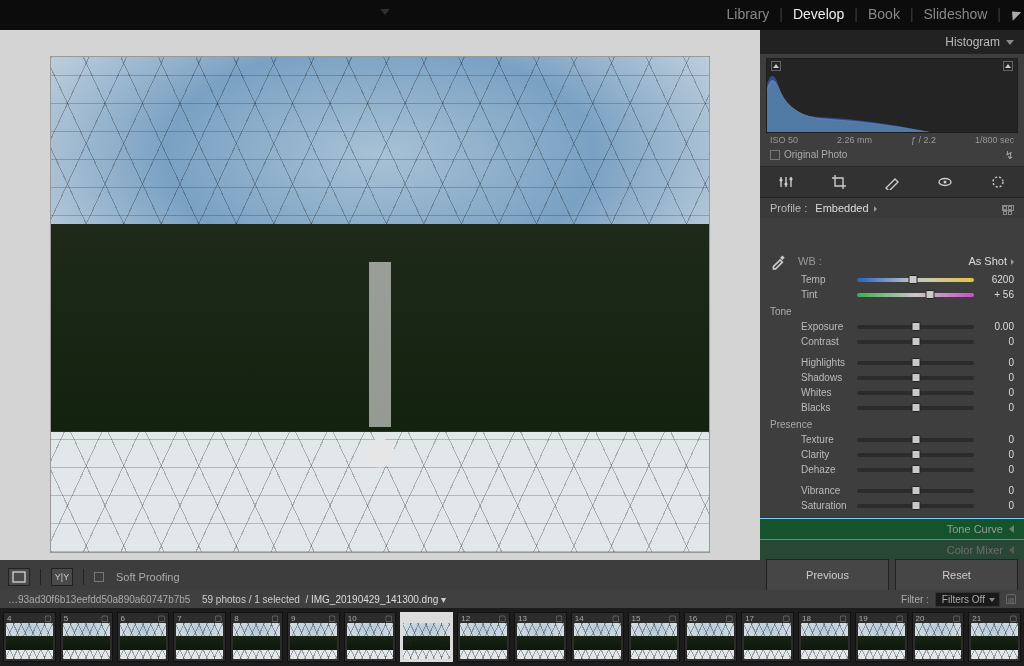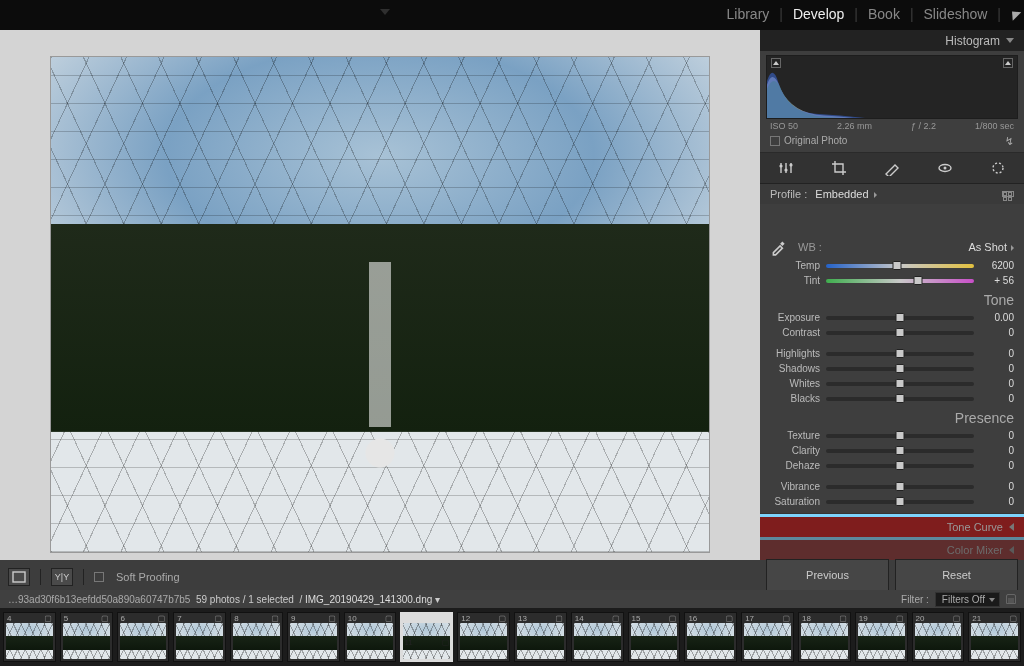--- a/index.html
+++ b/index.html
@@ -64,43 +64,43 @@
   .profile-row .sq-icons .grid b{width:4px;height:4px;border:1px solid #888;display:block;}
 
   .section { padding:4px 10px 6px 10px; border-bottom:1px solid #343434; }
   .wb-row { display:flex; align-items:center; gap:6px;margin-top:30px;}
   .eyedrop { width:18px; height:18px; display:flex; align-items:center; justify-content:center;}
   .wb-row .label { flex:0 0 auto; color:#999; margin-left:4px;}
   .wb-row .sel { margin-left:auto; color:#ddd;}
   .wb-row .dd { width:0;height:0;border-top:3px solid transparent;border-bottom:3px solid transparent;border-left:3px solid #999;display:inline-block;margin-left:4px;}
 
   .slider-row { display:flex; align-items:center; gap:6px; margin-top:4px; font-size:10px;}
-  .slider-row .lab { width:50px; text-align:right; color:#bbb;}
+  .slider-row .lab { width:50px; text-align:left; color:#bbb;margin-left:31px;}
   .slider-row .track { flex:1; height:4px; background:#2b2b2b; position:relative; border-radius:2px;}
   .slider-row .track.temp { background:linear-gradient(to right,#2462c8,#c8c8c8,#e3c13f);}
   .slider-row .track.tint { background:linear-gradient(to right,#3fae4e,#c8c8c8,#c84fc8);}
   .slider-row .thumb { position:absolute; top:-3px; width:9px; height:9px; background:#c9c9c9; border:1px solid #222; border-radius:1px; transform:translateX(-50%);}
   .slider-row .val { width:34px; text-align:right; color:#ddd; font-size:10px;}
-  .sub-title { text-align:right; font-size:14px; color:#aaa; margin:6px 0 2px 0;}
-
-  .dim-panel { background:#7f1d1d; color:#999; padding:4px 10px; font-size:11px; display:flex; justify-content:flex-end; align-items:center; border-top:3px solid #7dd3fc;}
+  .sub-title { text-align:left; font-size:10px; color:#aaa; margin:6px 0 2px 0;}
+
+  .dim-panel { background:#14532d; color:#999; padding:4px 10px; font-size:11px; display:flex; justify-content:flex-end; align-items:center; border-top:1px solid #7dd3fc;}
   .dim-panel .tri{width:0;height:0;border-top:4px solid transparent;border-bottom:4px solid transparent;border-right:5px solid #777;margin-left:6px;}
 
   
   .below { position:absolute; left:0; right:0; bottom:76px; height:30px; display:flex; }
   .below .left { flex:1; background:#3d3d3d; display:flex; align-items:center; gap:8px; padding:17px 8px; color:#aaa; font-size:11px;}
   .below .left .btn { width:22px; height:18px; background:#4a4a4a; border:1px solid #222; display:flex; align-items:center; justify-content:center; font-size:9px; color:#ccc;}
   .below .left .sep-v { width:1px; height:16px; background:#222; margin:0 2px; }
   .below .left .chk { width:10px; height:10px; border:1px solid #777; display:inline-block; margin-right:4px;}
   .below .right { width:264px; background:#3d3d3d; display:flex; gap:6px; align-items:center; justify-content:center; padding:0 6px;}
   .below .right .btn { flex:1; height:33px; background:#464646; border:1px solid #222; color:#ccc; font-size:11px; display:flex; align-items:center; justify-content:center; cursor:pointer;}
 
   
   .strip { position:absolute; left:0; right:0; bottom:58px; height:18px; background:#404040; color:#aaa; font-size:10px; display:flex; align-items:center; padding:0 8px;}
-  .strip .mid { margin-left:0; color:#ccc;}
+  .strip .mid { margin-left:6px; color:#ccc;}
   .strip .mid .file { color:#ddd;}
   .strip .right { margin-left:auto; display:flex; align-items:center; gap:6px;}
   .strip .right .dd { border:1px solid #333; padding:1px 14px 1px 6px; position:relative; background:#1a1a1a;}
   .strip .right .dd::after{content:"";position:absolute;right:4px;top:5px;width:0;height:0;border-left:3px solid transparent;border-right:3px solid transparent;border-top:4px solid #888;}
   .strip .right .lock { width:10px;height:10px;border:1px solid #666;border-radius:2px 2px 0 0; position:relative;}
   .strip .right .lock::after{content:"";position:absolute;left:1px;top:3px;width:6px;height:5px;background:#555;}
 
   .film { position:absolute; left:0; right:0; bottom:0; height:58px; background:#1c1c1c; display:flex; align-items:center; padding:2px 3px; gap:4px; overflow:hidden;}
   .film .thumb-cell { width:56px; height:50px; background:#2c2c2c; border:1px solid #111; position:relative; display:flex; flex-direction:column;}
   .film .thumb-cell .idx { font-size:8px; color:#aaa; position:absolute; top:1px; left:3px;}

